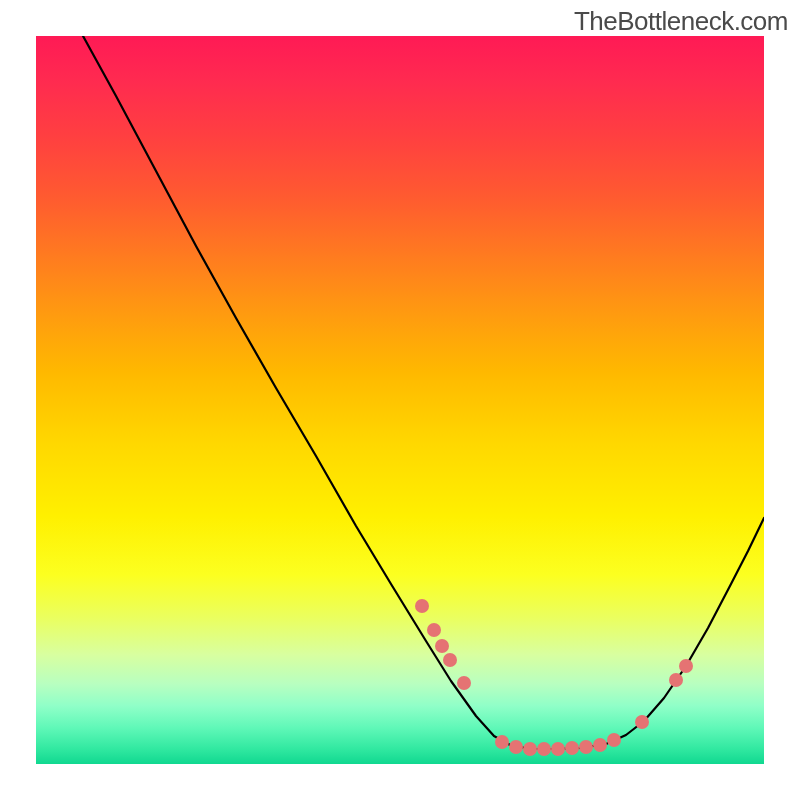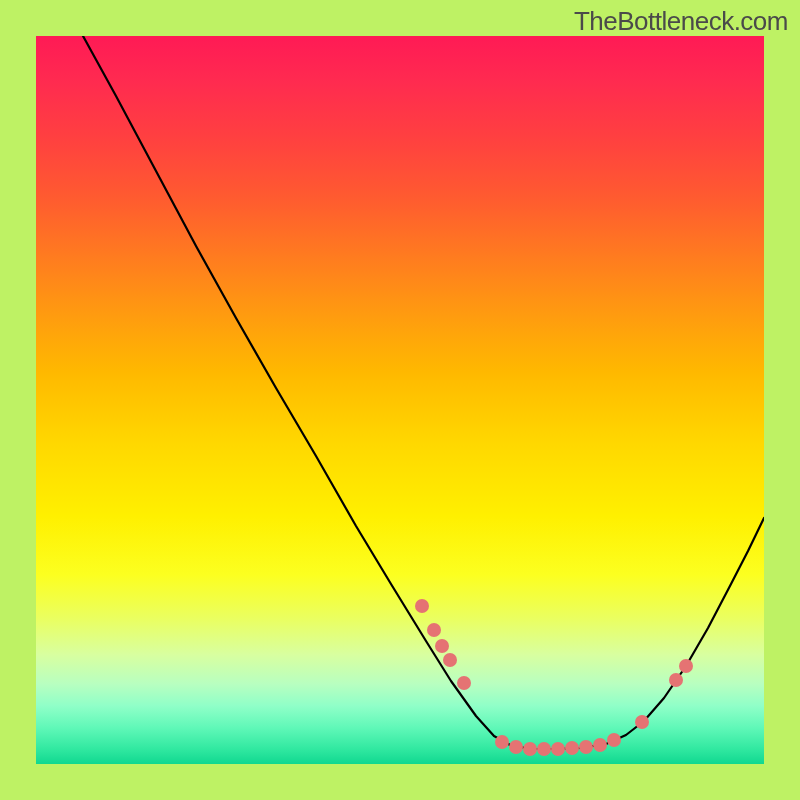--- a/index.html
+++ b/index.html
@@ -1,17 +1,17 @@
 <!DOCTYPE html>
 <html><head>
 <meta charset="utf-8">
 <style>
   * { margin: 0; padding: 0; box-sizing: border-box; }
   html, body { width: 800px; height: 800px; background: #000; overflow: hidden; }
-  .container { position: relative; width: 800px; height: 800px; background: #bef264; }
+  .container { position: relative; width: 800px; height: 800px; background: #ffffff; }
   .watermark {
     position: absolute;
     top: 6px;
     right: 12px;
     font-family: Arial, sans-serif;
     font-size: 26px;
     font-weight: 500;
     color: #4a4a4a;
     letter-spacing: -0.5px;
   }

